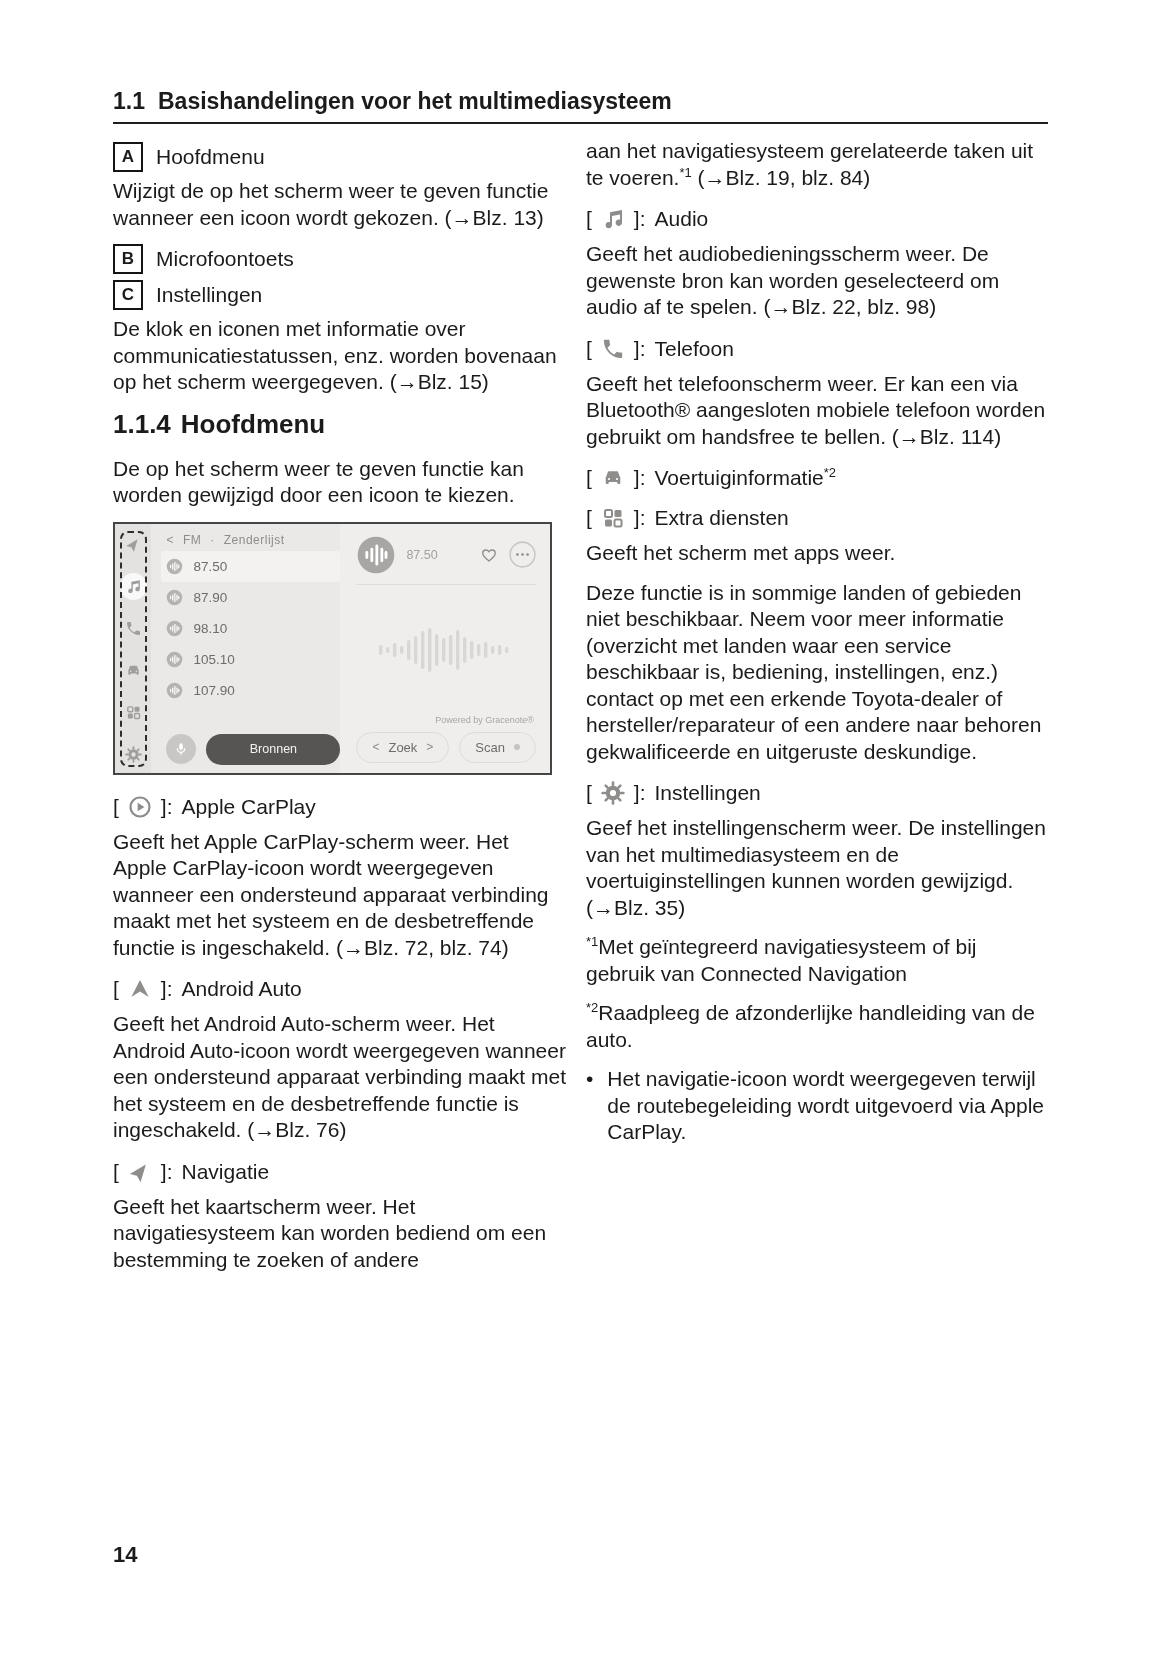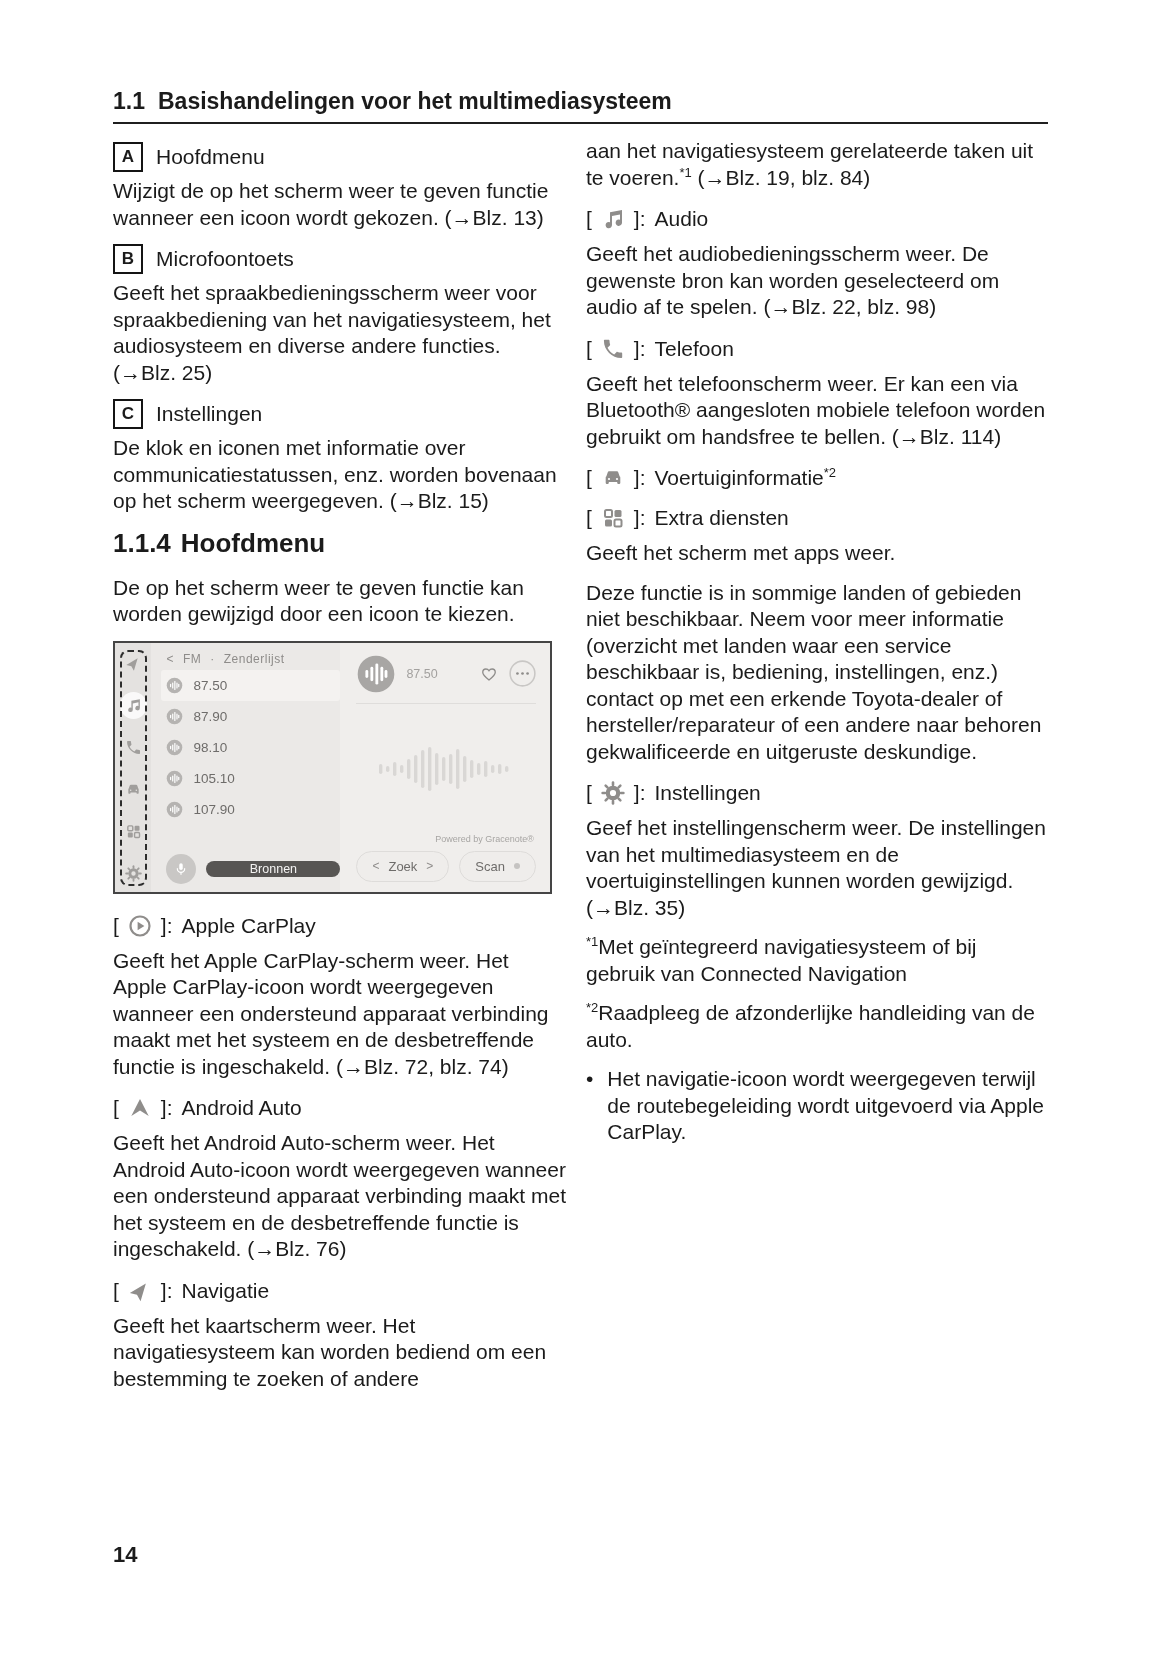--- a/index.html
+++ b/index.html
@@ -37,21 +37,21 @@
   .shot-list{flex:0 0 172px;padding:9px 0 8px 15px;box-sizing:border-box;display:flex;flex-direction:column;}
   .shot-head{display:flex;align-items:center;gap:9px;font-size:12px;color:#8e8c8a;
              letter-spacing:.5px;margin-bottom:4px;}
   .srow{display:flex;align-items:center;gap:10px;height:31px;font-size:13.5px;color:#6e6c6a;}
   .srow.selected{background:#f4f2f0;border-radius:3px;margin-left:-5px;padding-left:5px;}
   .scircle{width:17px;height:17px;display:flex;flex:0 0 auto;}
   .shot-bottom{display:flex;align-items:center;gap:10px;margin-top:auto;}
   .micbtn{width:30px;height:30px;border-radius:50%;background:#c9c7c5;display:flex;
           align-items:center;justify-content:center;flex:0 0 auto;}
   .micbtn svg{width:16px;height:16px;}
-  .srcbtn{width:134px;height:16px;border-radius:16px;background:#575553;color:#f4f3f2;
+  .srcbtn{width:134px;height:31px;border-radius:16px;background:#575553;color:#f4f3f2;
           font-size:12.5px;display:flex;align-items:center;justify-content:center;}
   .shot-right{flex:1;background:#f0eeec;padding:11px 14px 10px 16px;box-sizing:border-box;
               display:flex;flex-direction:column;}
   .np-row{display:flex;align-items:center;}
   .np-circle{width:40px;height:40px;display:flex;flex:0 0 auto;}
   .np-freq{font-size:12.5px;color:#a3a19f;margin-left:10px;}
   .np-spacer{flex:1;}
   .hearticon{width:20px;height:20px;display:flex;margin-right:10px;}
   .morebtn{width:27px;height:27px;display:flex;}
   .np-divider{border-bottom:1px solid #dfdddb;margin-top:9px;}
@@ -82,21 +82,20 @@
         <div class="keyline">
           <span class="keybox">A</span>
           <span class="keytitle">Hoofdmenu</span>
         </div>
         <p class="body">Wijzigt de op het scherm weer te geven functie wanneer een icoon wordt gekozen. (→Blz. 13)</p>
 
         <div class="keyline">
           <span class="keybox">B</span>
           <span class="keytitle">Microfoontoets</span>
         </div>
-        <p class="body">Geeft het spraakbedieningsscherm weer voor spraakbediening van het navigatiesysteem, het audiosysteem en diverse andere functies. (→Blz. 25)</p>
 
         <div class="keyline">
           <span class="keybox">C</span>
           <span class="keytitle">Instellingen</span>
         </div>
         <p class="body">De klok en iconen met informatie over communicatiestatussen, enz. worden bovenaan op het scherm weergegeven. (→Blz. 15)</p>
 
         <div class="h2">
           <span>1.1.4</span>
           <span>Hoofdmenu</span>

